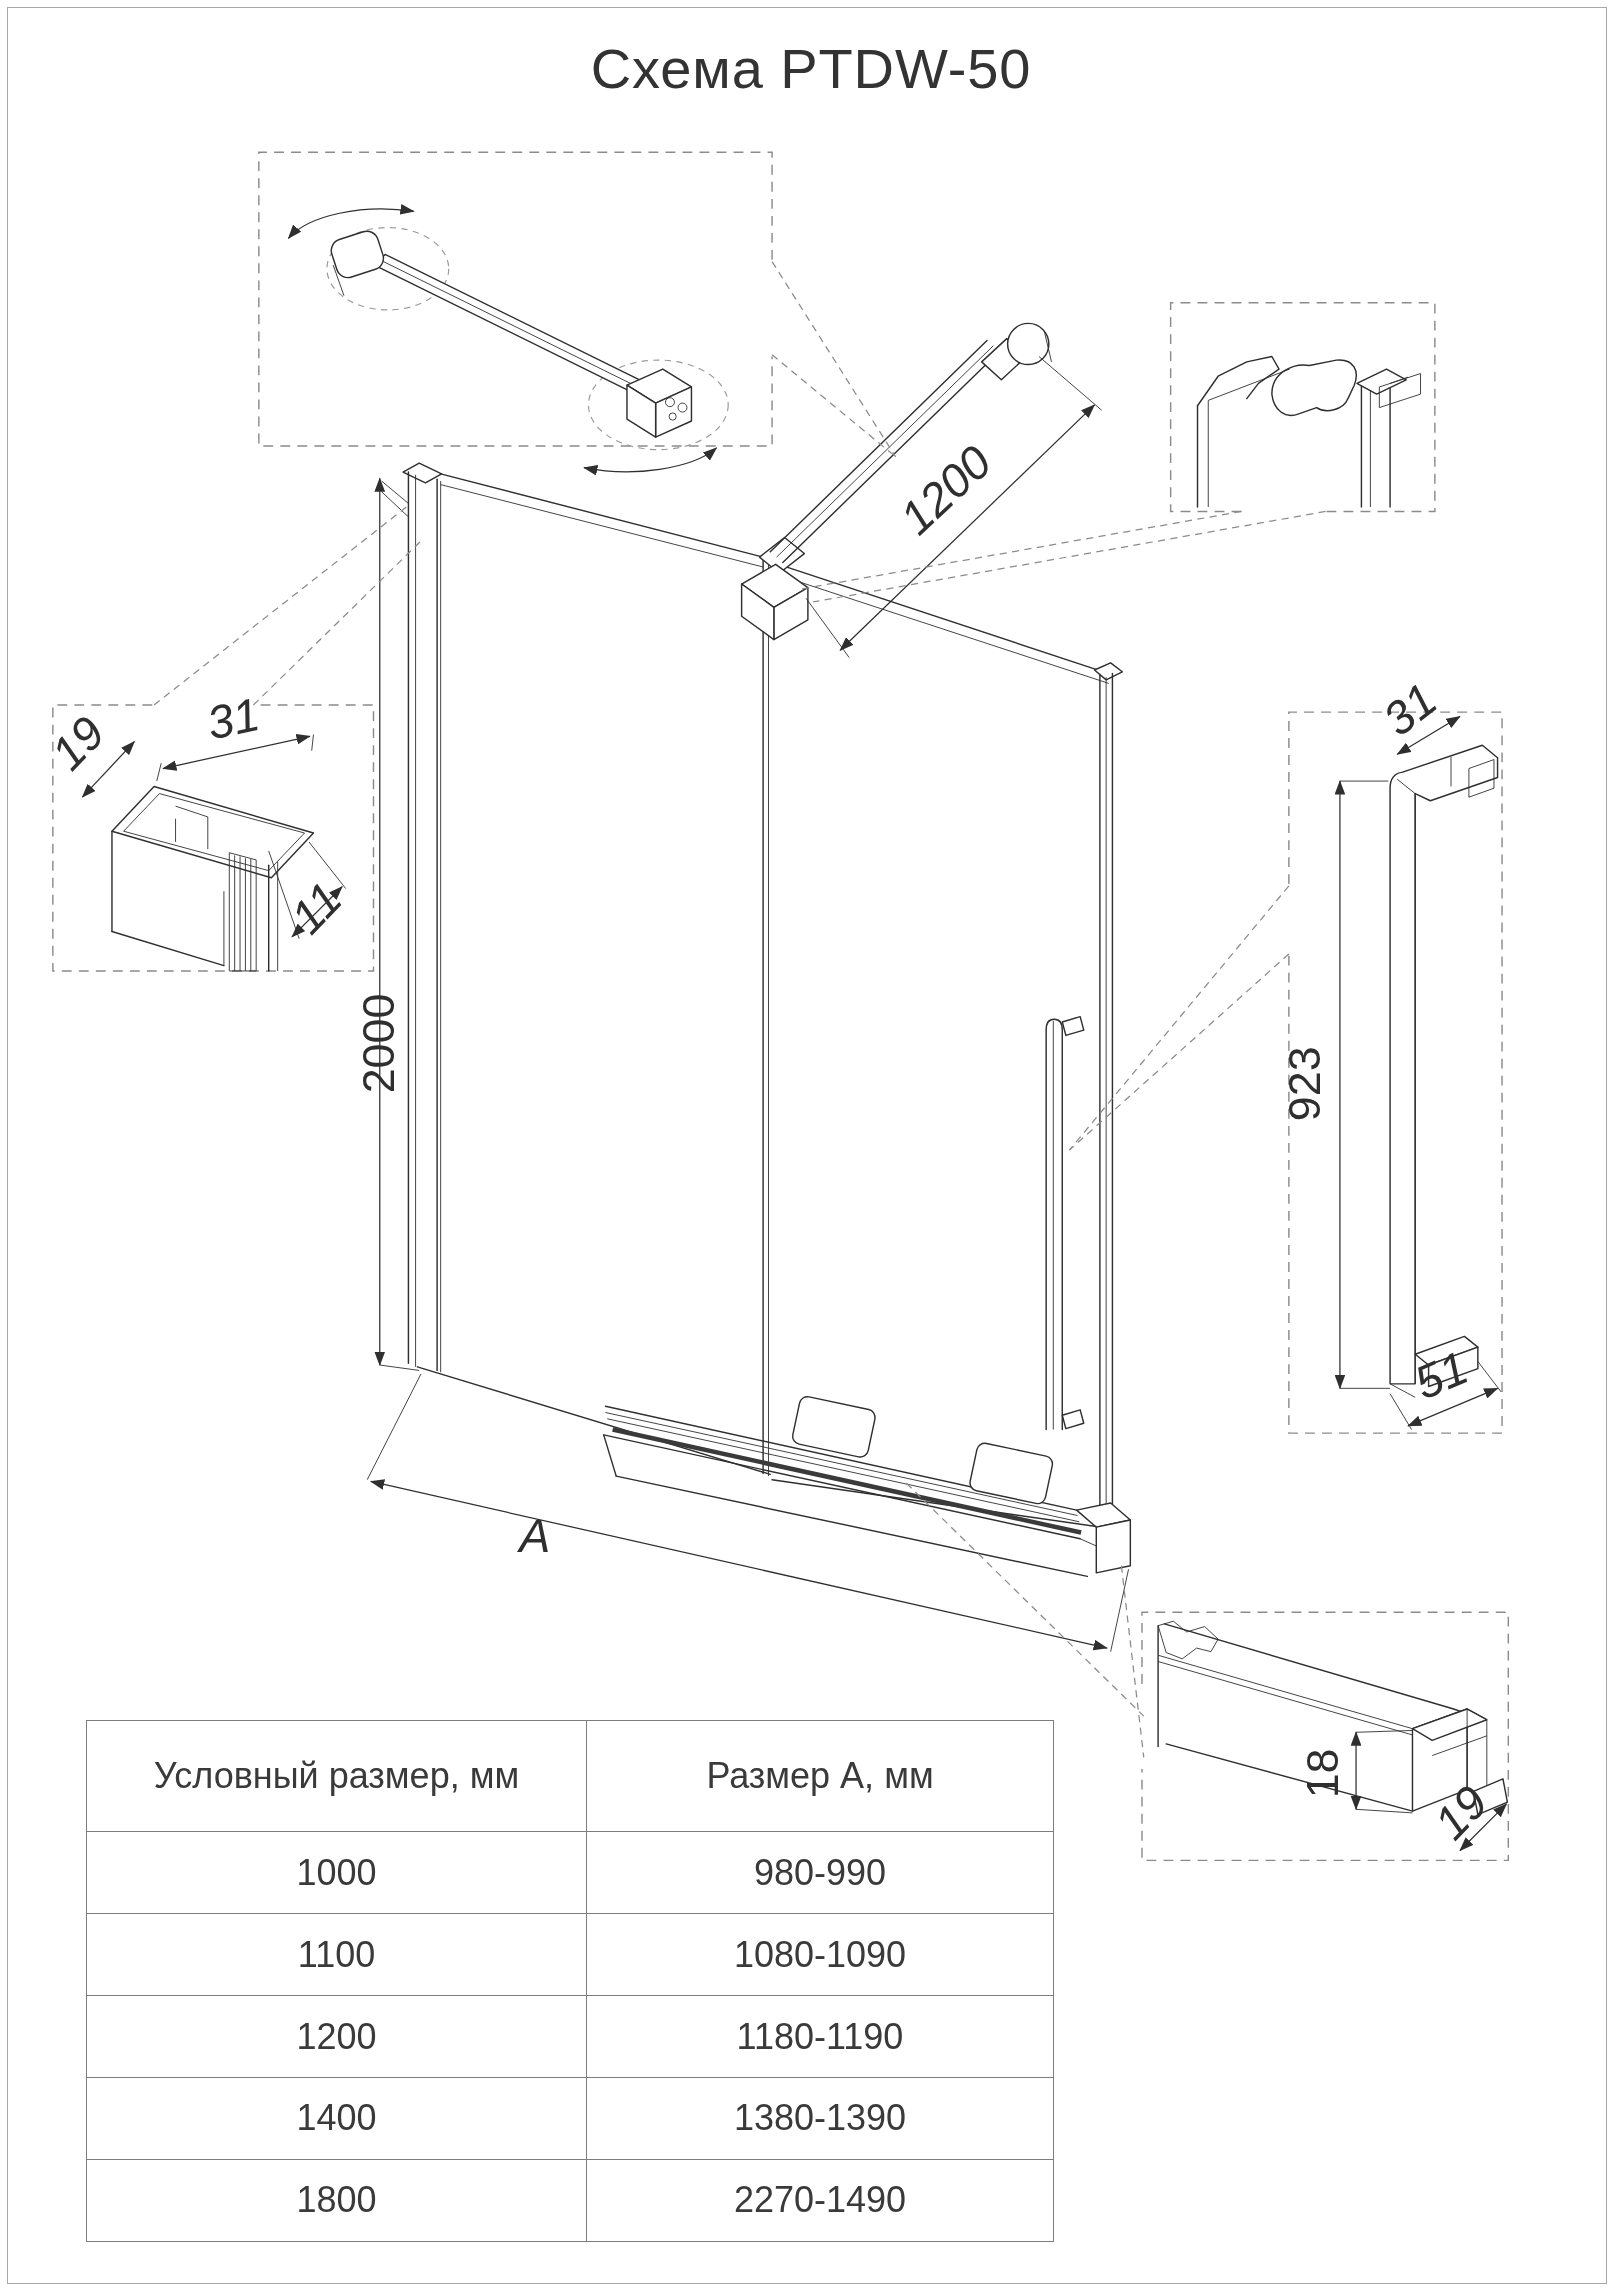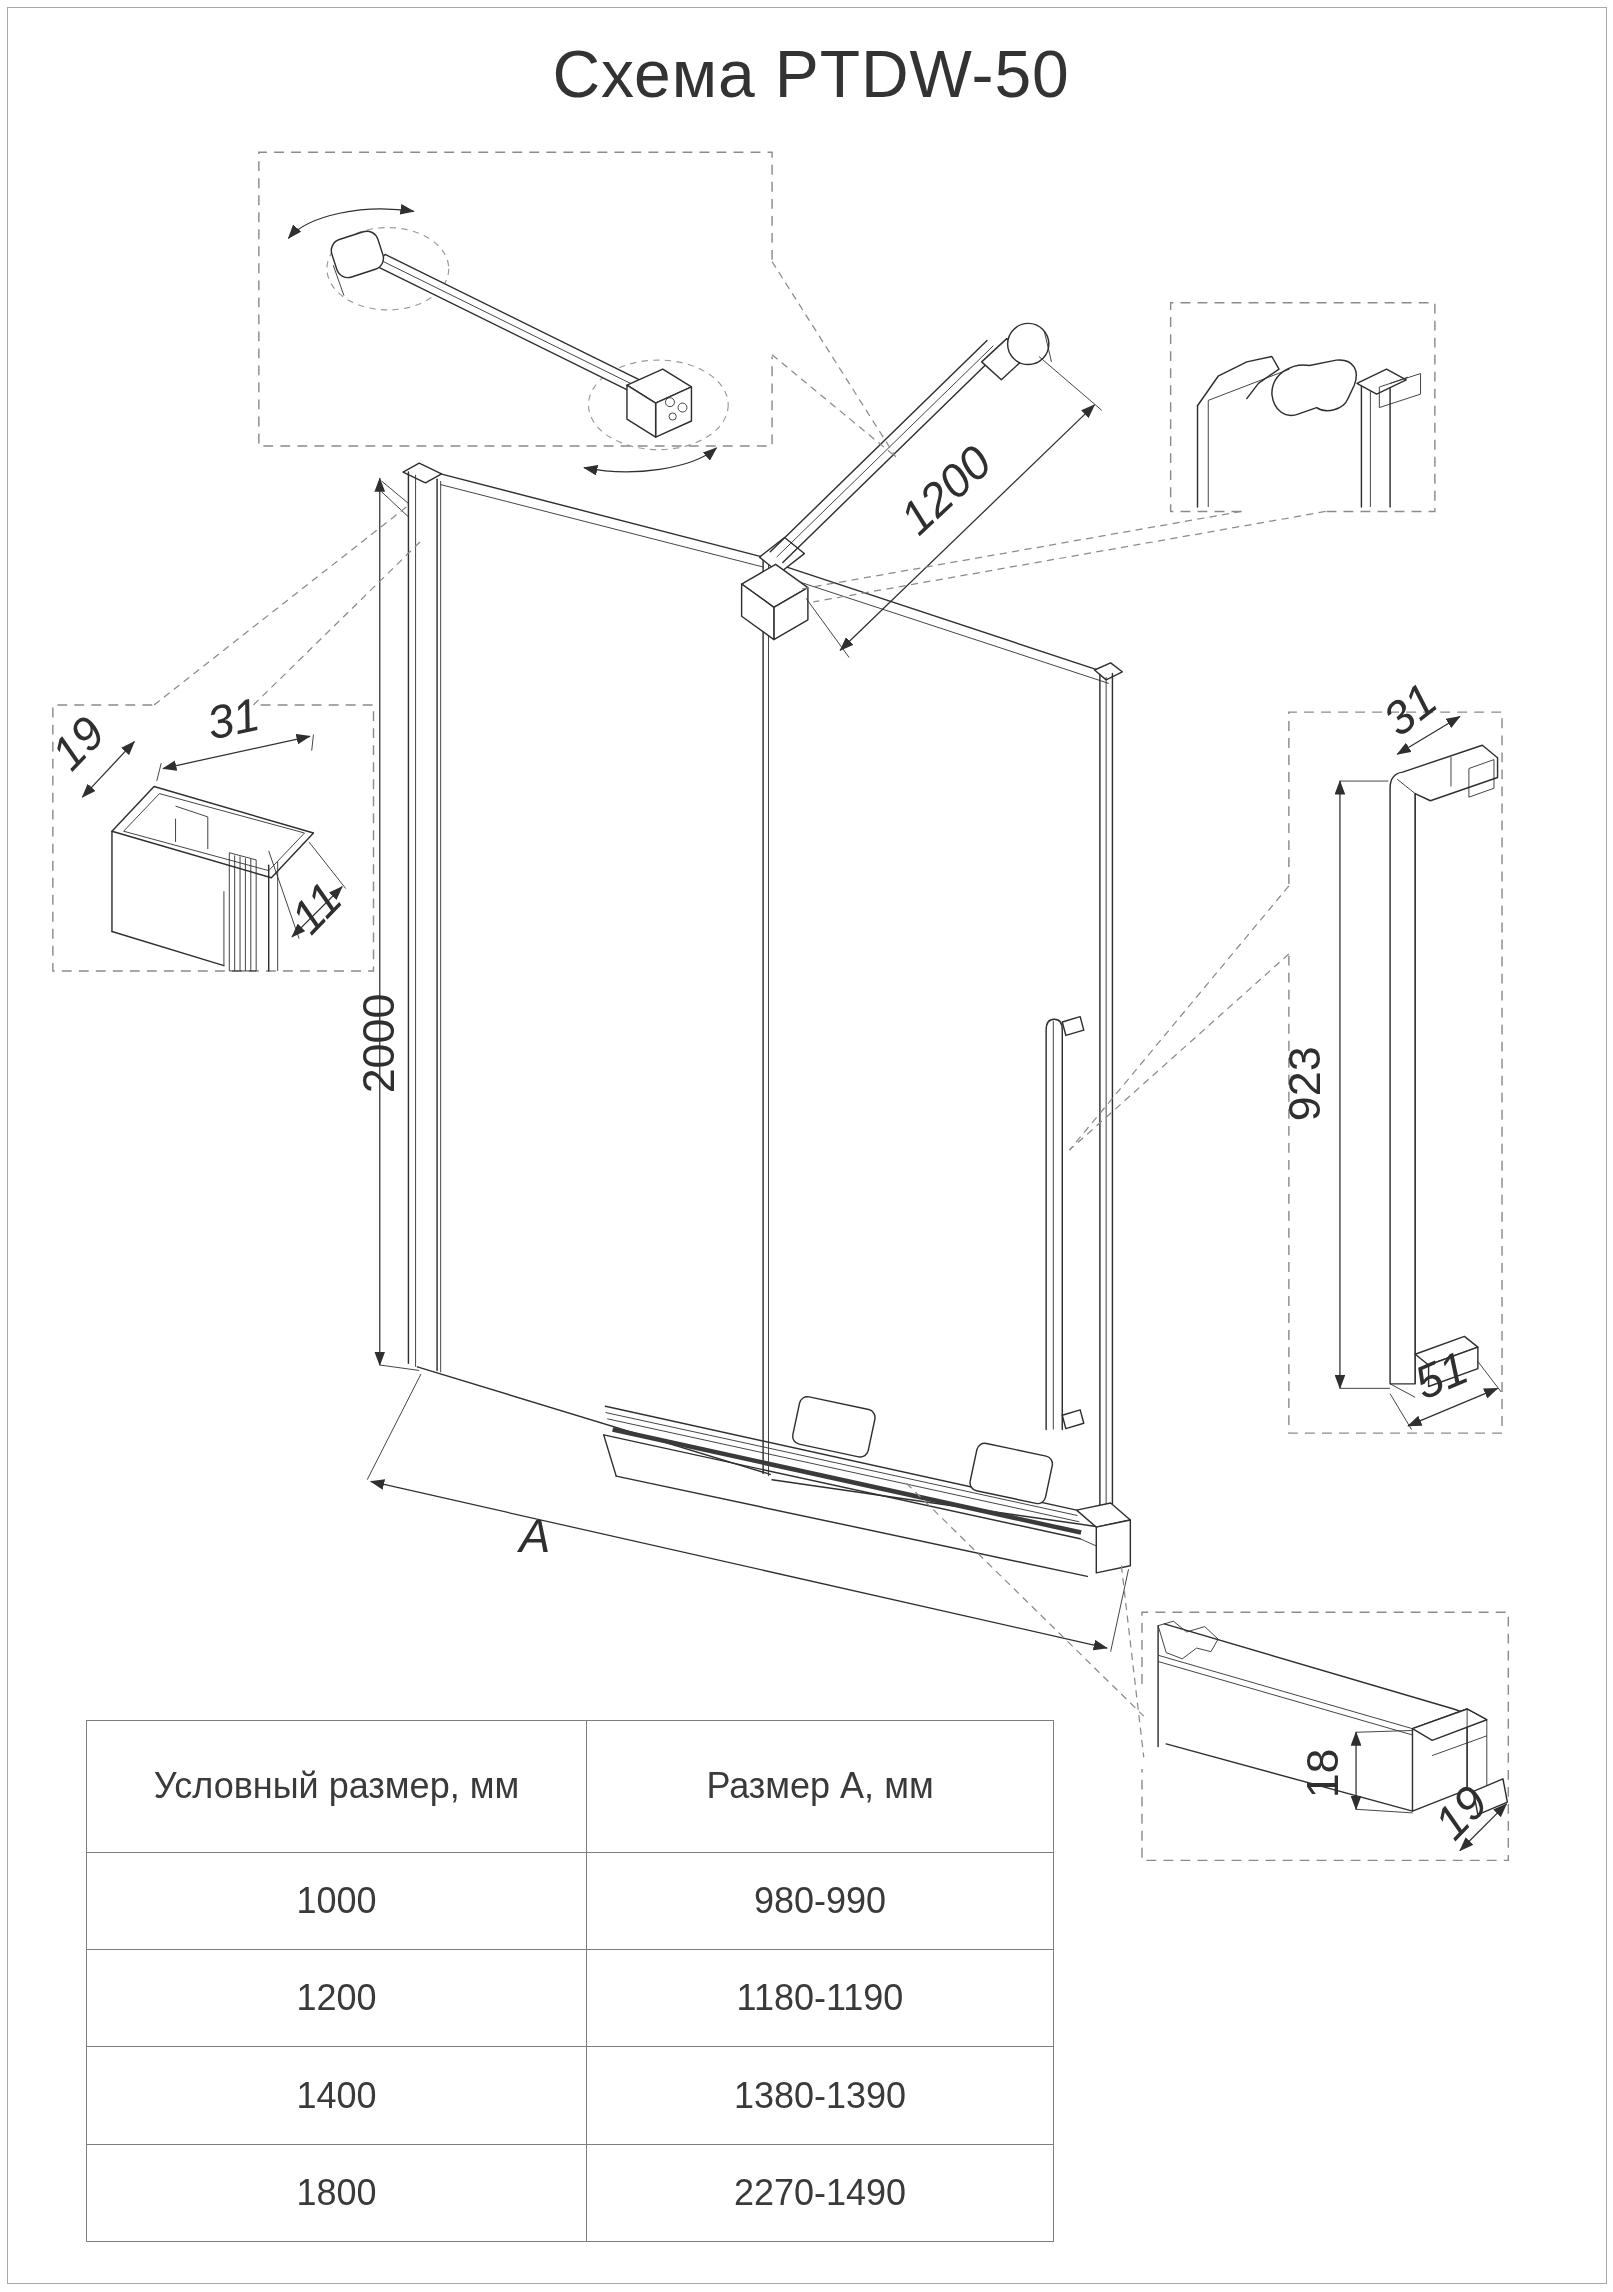--- a/index.html
+++ b/index.html
@@ -1,18 +1,18 @@
 <!DOCTYPE html>
 <html style="font-size:14.3px"><head>
 <meta charset="utf-8">
 <style>
   html,body{margin:0;padding:0;background:#e8e8e8;font-family:"Liberation Sans",sans-serif;}
   #page{position:relative;width:1614px;height:2293px;background:#ffffff;overflow:hidden;}
   #frame{position:absolute;left:7.2px;top:7.2px;right:7.2px;bottom:9px;border:1.8px solid #a8a8a8;}
-  #title{position:absolute;left:8px;right:0;top:36px;text-align:center;font-size:66px;color:#333;letter-spacing:0.9px;}
+  #title{position:absolute;left:8px;right:0;top:36px;text-align:center;font-size:56px;color:#333;letter-spacing:0.9px;}
   svg{position:absolute;left:0;top:0;}
   .ln{stroke:#2f2f2f;stroke-width:1.6;fill:none;stroke-linejoin:round;stroke-linecap:round;}
   .lnthin{stroke:#2f2f2f;stroke-width:1;fill:none;}
   .wfill{fill:#ffffff;stroke:#2f2f2f;stroke-width:1.6;stroke-linejoin:round;}
   .dim{stroke:#2f2f2f;stroke-width:1.4;fill:none;}
   .dimtx{fill:#2f2f2f;font-size:52px;font-style:italic;}
   .dimtx2{fill:#2f2f2f;font-size:50px;}
   .dashbox{stroke:#8b8b8b;stroke-width:1.6;fill:none;stroke-dasharray:11 8;}
   .leader{stroke:#8b8b8b;stroke-width:1.4;fill:none;stroke-dasharray:8 6;}
   .dashell{stroke:#9a9a9a;stroke-width:1.3;fill:none;stroke-dasharray:7 6;}
@@ -275,20 +275,24 @@
     <tbody>
         <tr class="hdr">
       <td>Условный размер, мм</td>
       <td>Размер А, мм</td>
     </tr>
     <tr>
       <td>1000</td>
       <td>980-990</td>
     </tr>
     <tr>
+      <td>1100</td>
+      <td>1080-1090</td>
+    </tr>
+    <tr>
       <td>1200</td>
       <td>1180-1190</td>
     </tr>
     <tr>
       <td>1400</td>
       <td>1380-1390</td>
     </tr>
     <tr>
       <td>1800</td>
       <td>2270-1490</td>

